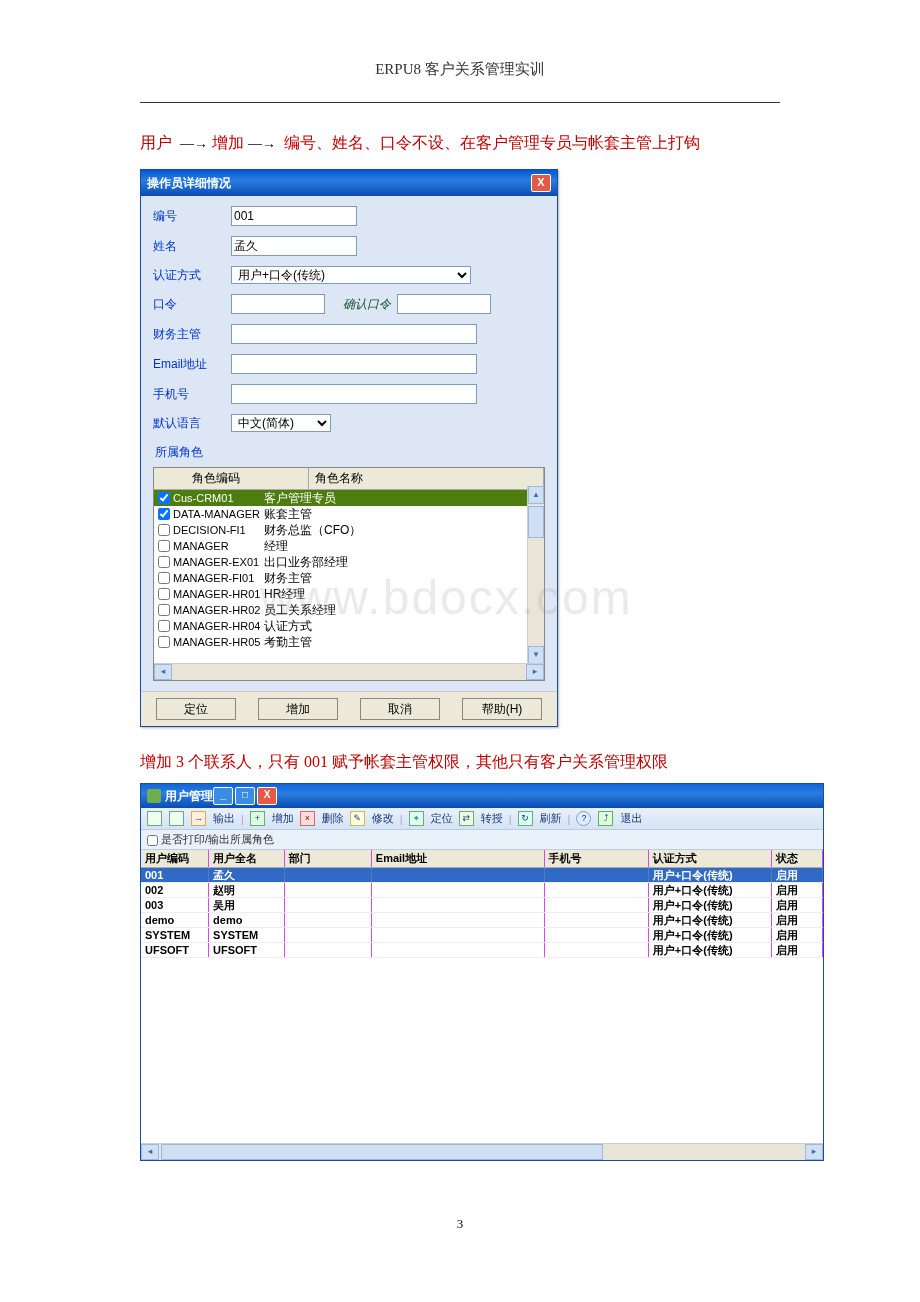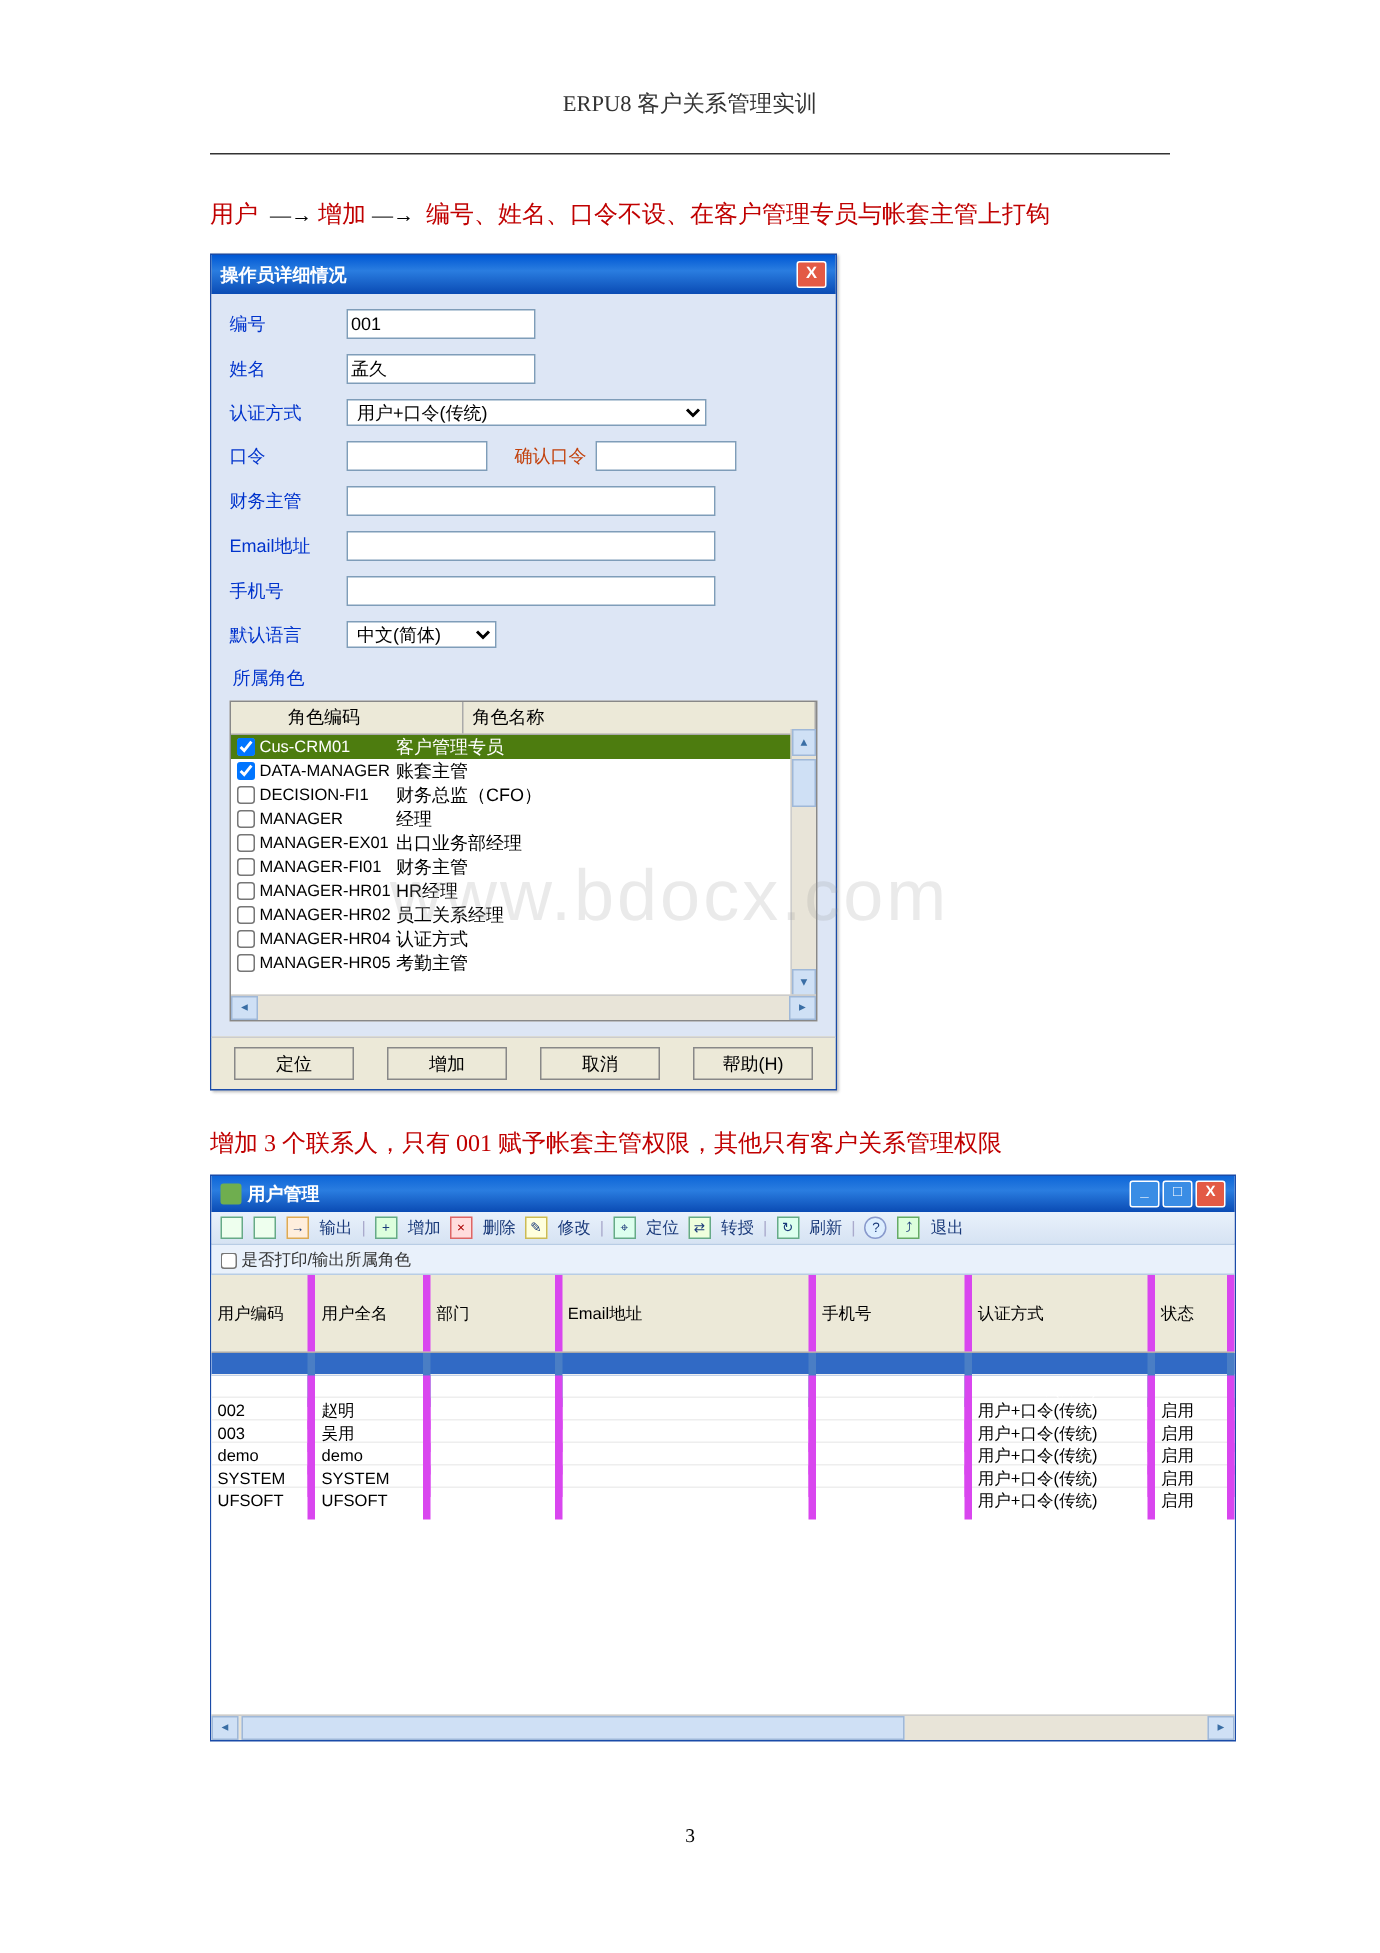--- a/index.html
+++ b/index.html
@@ -80,21 +80,21 @@
   .form-row input[type="text"], .form-row select {
     border: 1px solid #7f9db9;
     background: #fff;
     height: 18px;
     font-size: 12px;
     padding: 0 2px;
   }
   .form-row .wide { width: 240px; }
   .form-row .med { width: 120px; }
   .pw-row input { width: 88px; }
-  .pw-row span.lbl2 { margin: 0 6px 0 18px; color: #c2410c; }
+  .pw-row span.lbl2 { margin: 0 6px 0 18px; color: #14532d; font-style: italic; }
   .roles-label { margin: 12px 0 6px 2px; color:#0033cc;}
   .roles-grid {
     background: #fff;
     border: 1px solid #888;
     height: 212px;
     position: relative;
     overflow: hidden;
   }
   .roles-header {
     display: flex;
@@ -180,21 +180,21 @@
     border: 1px solid #1a4ba8;
     font-family: "SimSun", sans-serif;
     font-size: 12px;
     margin-top: -5px;
   }
   .win2-title {
     background: linear-gradient(to bottom, #0e66d8, #2a7de0 40%, #0a4bb4);
     color: #fff;
     padding: 3px 6px;
     display: flex;
-    justify-content: space-between;
+    justify-content: flex-start;
     align-items: center;
     font-weight: bold;
   }
   .win2-title .wbtns { display:flex; gap:2px;}
   .win2-title .wb {
     width: 18px; height: 16px; border:1px solid #fff; border-radius:2px;
     text-align:center; font-size:10px; line-height:14px; font-family:Arial; font-weight:bold;
   }
   .wb.min { background:#3a8de5; color:#fff;}
   .wb.max { background:#3a8de5; color:#fff;}
@@ -233,24 +233,25 @@
   }
   .grid2-head, .grid2-row {
     display: flex;
     font-size: 11px;
   }
   .grid2-head {
     background: #ece9d8;
     border-bottom: 1px solid #aaa;
   }
   .grid2-head div, .grid2-row div {
-    border-right: 5px solid #d946ef;
-    padding: 18px 4px;
+    border-right: 1px solid #d946ef;
+    padding: 1px 4px;
     overflow: hidden;
     white-space: nowrap;
+    font-weight: bold;
   }
   .gc1{width:62px;} .gc2{width:70px;} .gc3{width:82px;} .gc4{width:172px;}
   .gc5{width:100px;} .gc6{width:120px;} .gc7{width:44px;}
   .grid2-row { border-bottom: 1px solid #eee; height:14px; line-height:13px;}
   .grid2-row.sel { background:#316ac5; color:#fff; }
   .grid2-row.sel div{ border-right-color:#4a7ec5;}
   .grid2-body { flex:1; background:#fff;}
   .grid2-hscroll {
     height: 16px; background:#e8e4d8; border-top:1px solid #ccc;
     display:flex; justify-content:space-between;

